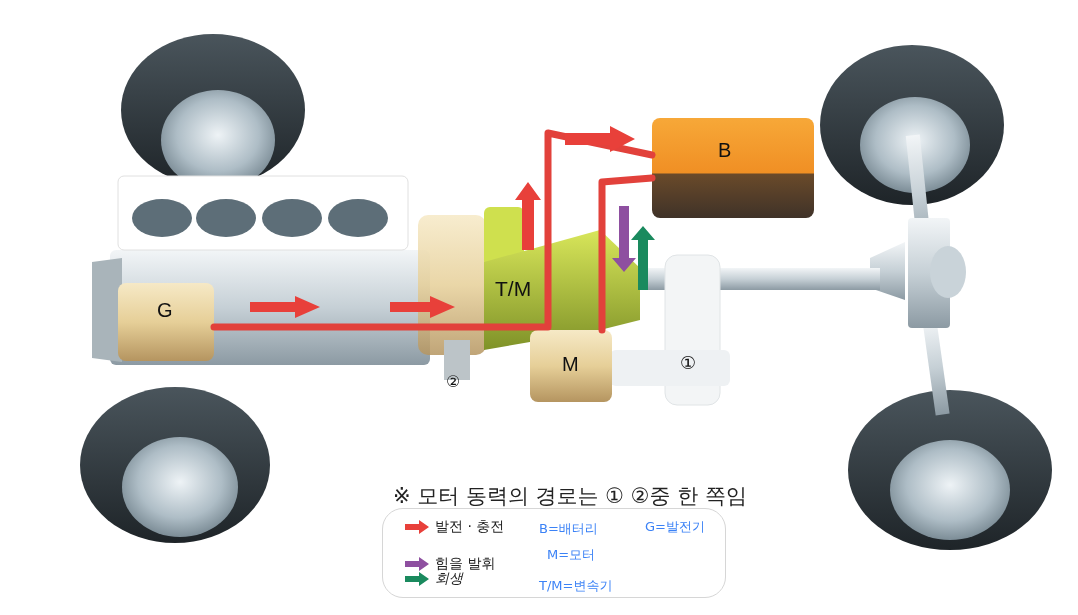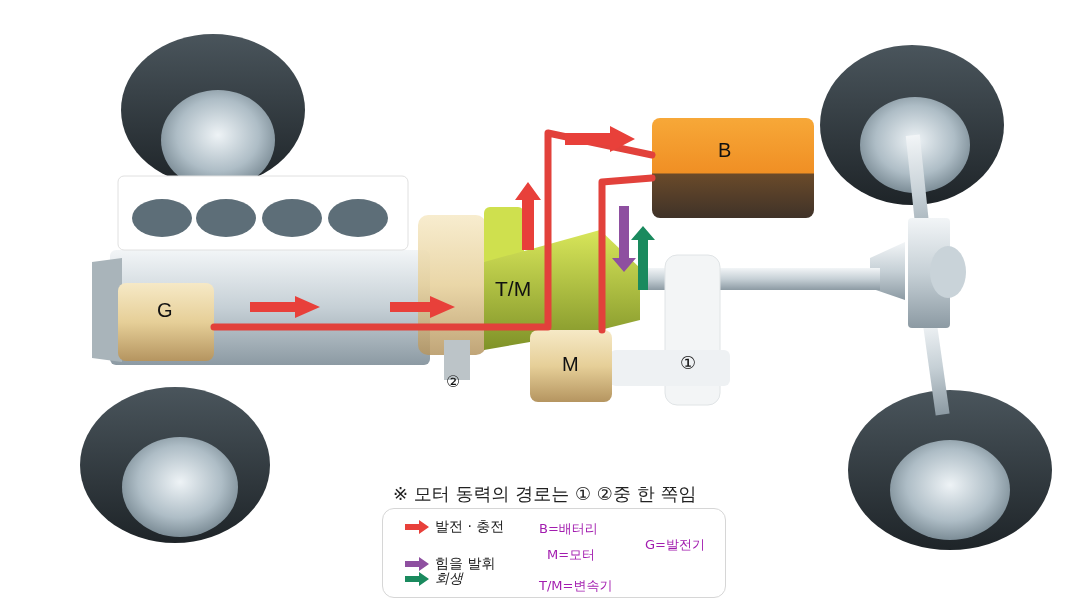--- a/index.html
+++ b/index.html
@@ -1,23 +1,23 @@
 <!DOCTYPE html>
 <html><head>
 <meta charset="utf-8">
 <style>
   html,body{margin:0;padding:0;background:#ffffff;}
   body{width:1078px;height:615px;position:relative;overflow:hidden;font-family:"Liberation Sans",sans-serif;}
   svg.scene{position:absolute;left:0;top:0;}
   .lbl{position:absolute;font-family:"Liberation Sans",sans-serif;color:#111;font-size:20px;line-height:1;}
-  .note{position:absolute;left:393px;top:482px;font-size:18px;color:#222;font-family:"DejaVu Sans",sans-serif;}
-  .legend{position:absolute;left:382px;top:508px;width:342px;height:88px;border:1px solid #d6d6d6;border-radius:12px;background:#fff;}
+  .note{position:absolute;left:393px;top:482px;font-size:21px;color:#222;font-family:"DejaVu Sans",sans-serif;}
+  .legend{position:absolute;left:382px;top:508px;width:342px;height:88px;border:1px solid #d6d6d6;border-radius:21px;background:#fff;}
   .lrow{position:absolute;left:22px;height:24px;display:flex;align-items:center;font-family:"DejaVu Sans",sans-serif;font-size:14px;color:#222;}
   .arrow{width:24px;height:14px;margin-right:6px;}
-  .col{position:absolute;font-family:"DejaVu Sans",sans-serif;font-size:13px;color:#a21caf;}
+  .col{position:absolute;font-family:"DejaVu Sans",sans-serif;font-size:13px;color:#3b82f6;}
 </style>
 </head>
 <body>
 
 <svg class="scene" width="1078" height="615" viewBox="0 0 1078 615">
   <defs>
     <radialGradient id="rim" cx="50%" cy="45%" r="60%">
       <stop offset="0" stop-color="#eef3f6"></stop>
       <stop offset="0.6" stop-color="#aebdc6"></stop>
       <stop offset="1" stop-color="#6f808a"></stop>
@@ -151,16 +151,16 @@
       </svg>
     <span>힘을 발휘</span>
   </div>
   <div class="lrow" style="top:58px;font-style:italic;">
     <svg class="arrow" viewBox="0 0 24 14">
         <path d="M0 4 L14 4 L14 0 L24 7 L14 14 L14 10 L0 10 Z" fill="#1a8a5e"></path>
       </svg>
     <span>회생</span>
   </div>
   <div class="col" style="left:156px;top:11px;">B=배터리</div>
-  <div class="col" style="left:262px;top:27px;">G=발전기</div>
+  <div class="col" style="left:262px;top:9px;">G=발전기</div>
   <div class="col" style="left:164px;top:37px;text-align:right;">M=모터</div>
   <div class="col" style="left:156px;top:68px;">T/M=변속기</div>
 </div>
 
 </body></html>

